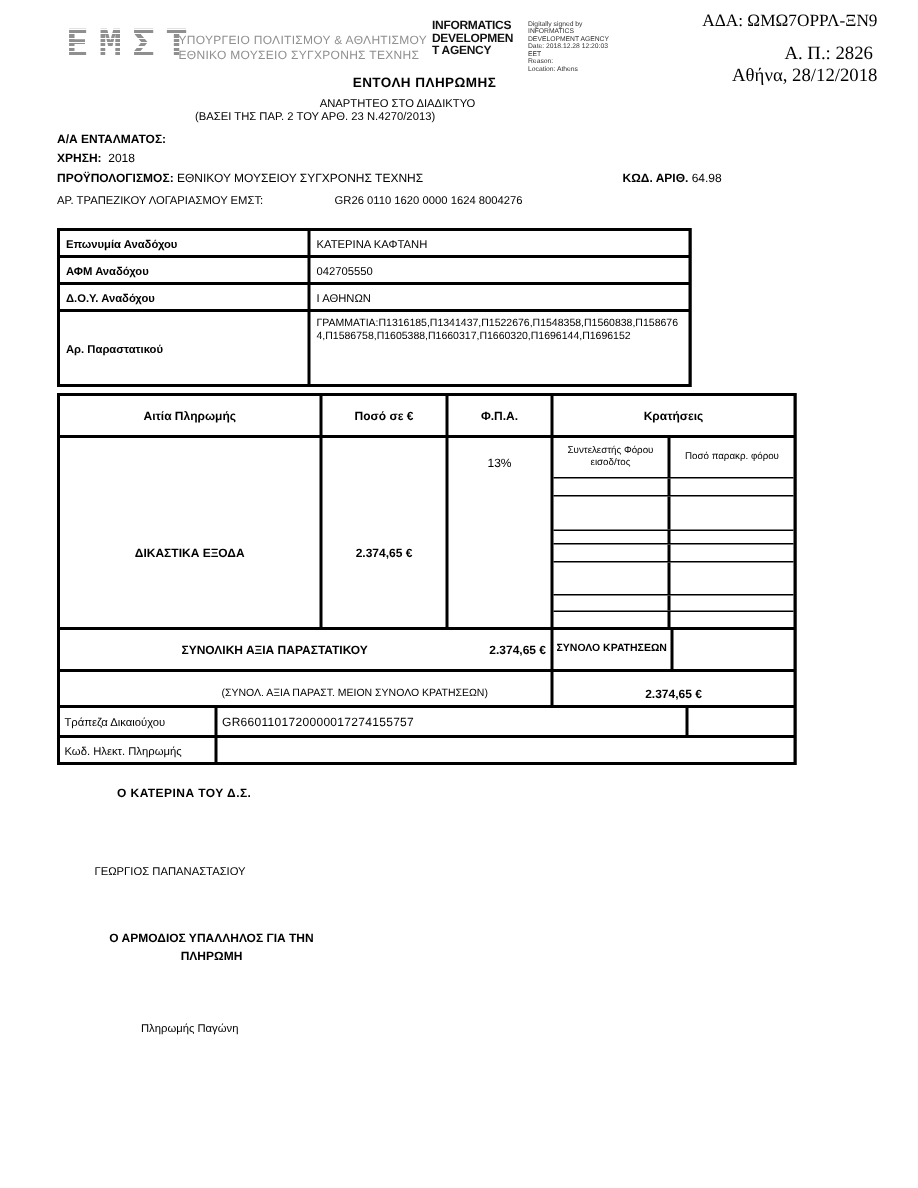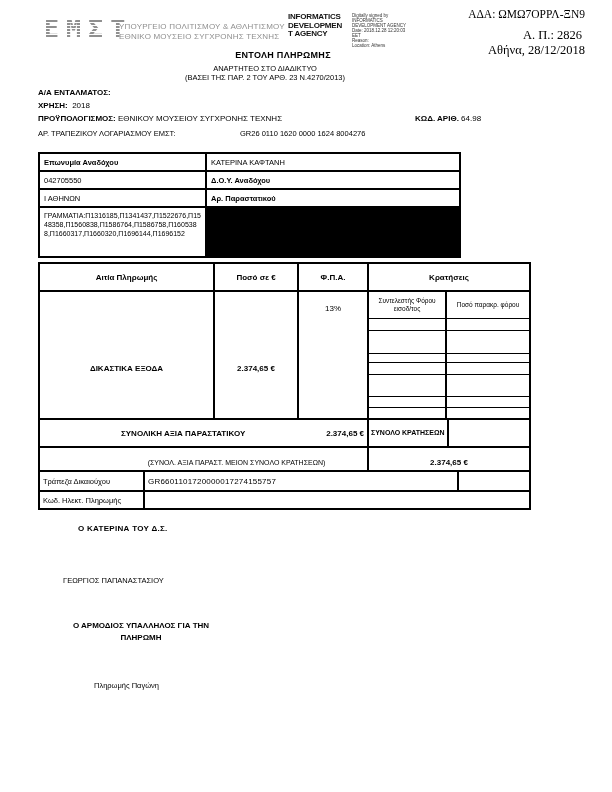--- a/index.html
+++ b/index.html
@@ -16,31 +16,31 @@
   .stamp-small{left:352px;top:13px;width:62px;font-size:4.5px;line-height:5px;color:#333;}
 
   
   .ada{right:27px;top:8px;font-family:"Liberation Serif",serif;font-size:11.5px;}
   .prot{right:30px;top:28px;font-family:"Liberation Serif",serif;font-size:12.5px;}
   .cdate{right:27px;top:43px;font-family:"Liberation Serif",serif;font-size:12.5px;}
 
   
   .doctitle{left:193px;top:50px;width:180px;text-align:center;font-size:9px;font-weight:bold;letter-spacing:.3px;}
   .sub1{left:130px;top:64px;width:270px;text-align:center;font-size:7.5px;}
-  .sub2{left:130px;top:73px;width:270px;text-align:center;font-size:7.5px;}
+  .sub2{left:130px;top:73px;width:270px;text-align:left;font-size:7.5px;}
 
   
   .meta{font-size:8px;}
   .b{font-weight:bold;}
   .m1{left:38px;top:88px;}
   .m2{left:38px;top:101px;}
   .m3{left:38px;top:114px;}
   .m4{left:415px;top:114px;}
   .m5{left:38px;top:129px;font-size:7.5px;}
-  .m5 .iban{position:absolute;left:202px;top:0;white-space:nowrap;font-size:7.5px;}
+  .m5 .iban{position:absolute;left:185px;top:0;white-space:nowrap;font-size:7.5px;}
 
   
   .tbl{background:#000;border:2px solid #000;display:grid;box-sizing:border-box;}
   .tbl>div{background:#fff;box-sizing:border-box;}
 
   .ctable{left:38px;top:152px;width:423px;grid-template-columns:165px 1fr;grid-template-rows:16px 16px 16px 48px;gap:2px;}
   .ctable .cell{display:flex;align-items:center;padding-left:4px;font-size:7.5px;}
   .ctable .lab{font-weight:bold;}
   .ctable .docnums{align-items:flex-start;padding:3px 4px 0 4px;font-size:7px;line-height:9px;word-break:break-all;}
 
@@ -111,20 +111,21 @@
 
 <div class="abs meta m1"><span class="b">Α/Α ΕΝΤΑΛΜΑΤΟΣ:</span></div>
 <div class="abs meta m2"><span class="b">ΧΡΗΣΗ:</span>&nbsp;&nbsp;<span>2018</span></div>
 <div class="abs meta m3"><span class="b">ΠΡΟΫΠΟΛΟΓΙΣΜΟΣ:</span>&nbsp;<span>ΕΘΝΙΚΟΥ ΜΟΥΣΕΙΟΥ ΣΥΓΧΡΟΝΗΣ ΤΕΧΝΗΣ</span></div>
 <div class="abs meta m4"><span class="b">ΚΩΔ. ΑΡΙΘ.</span>&nbsp;<span>64.98</span></div>
 <div class="abs meta m5"><span>ΑΡ. ΤΡΑΠΕΖΙΚΟΥ ΛΟΓΑΡΙΑΣΜΟΥ ΕΜΣΤ:</span><span class="iban">GR26 0110 1620 0000 1624 8004276</span></div>
 
 <div class="abs tbl ctable">
   <div class="cell lab">Επωνυμία Αναδόχου</div>
   <div class="cell">ΚΑΤΕΡΙΝΑ ΚΑΦΤΑΝΗ</div>
+  <div class="cell lab">ΑΦΜ Αναδόχου</div>
   <div class="cell">042705550</div>
   <div class="cell lab">Δ.Ο.Υ. Αναδόχου</div>
   <div class="cell">Ι ΑΘΗΝΩΝ</div>
   <div class="cell lab">Αρ. Παραστατικού</div>
   <div class="cell docnums">ΓΡΑΜΜΑΤΙΑ:Π1316185,Π1341437,Π1522676,Π1548358,Π1560838,Π1586764,Π1586758,Π1605388,Π1660317,Π1660320,Π1696144,Π1696152</div>
 </div>
 
 <div class="abs tbl ptable">
 
   <div class="hcell">Αιτία Πληρωμής</div>

